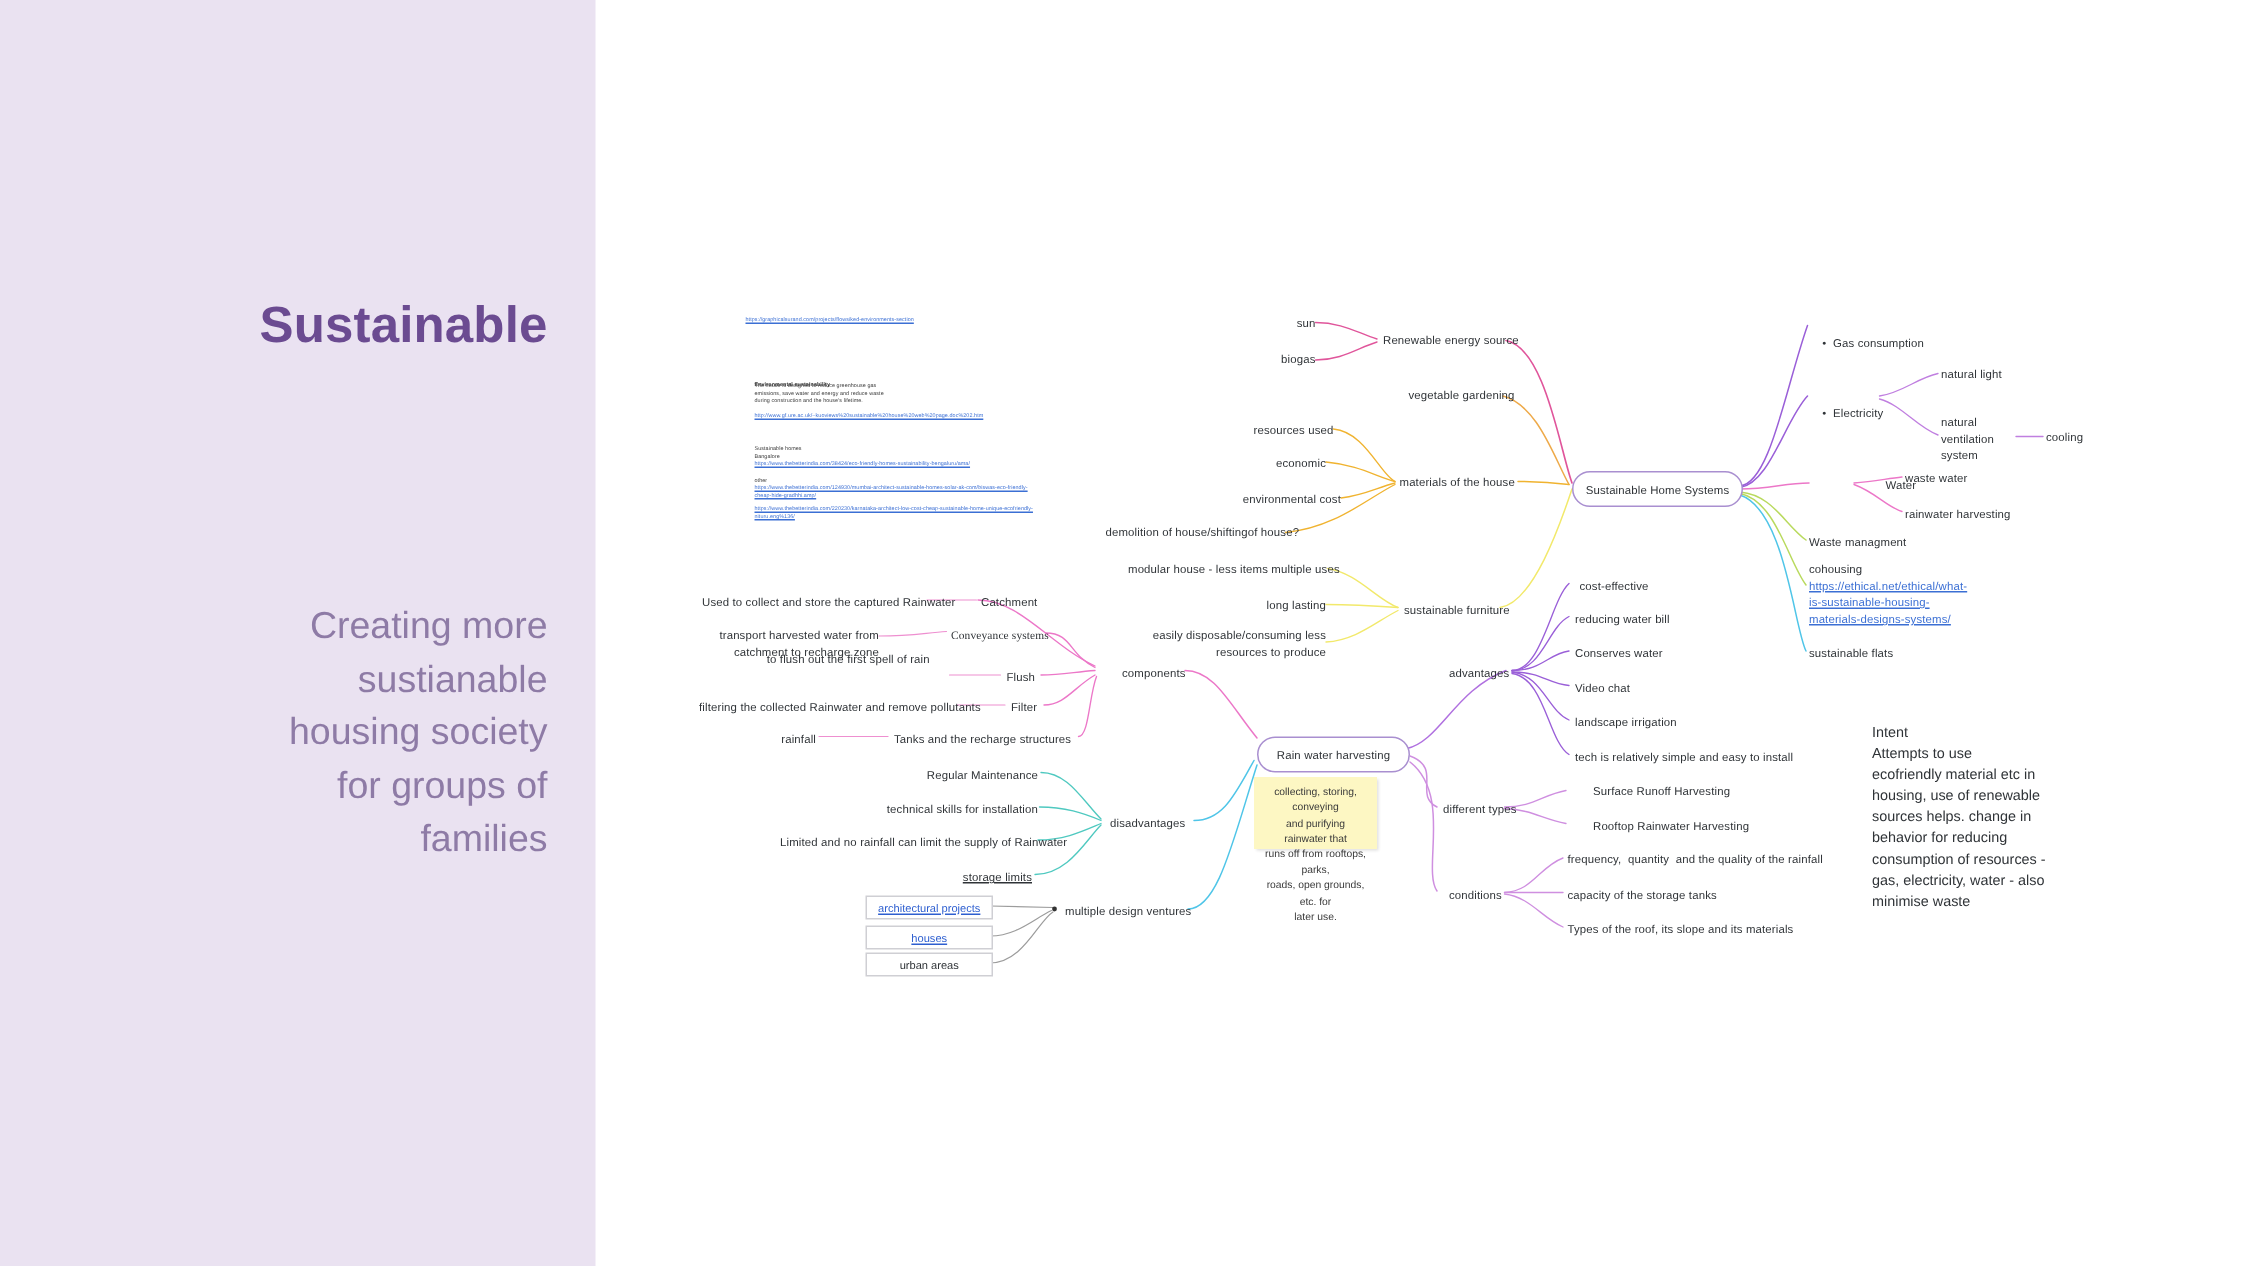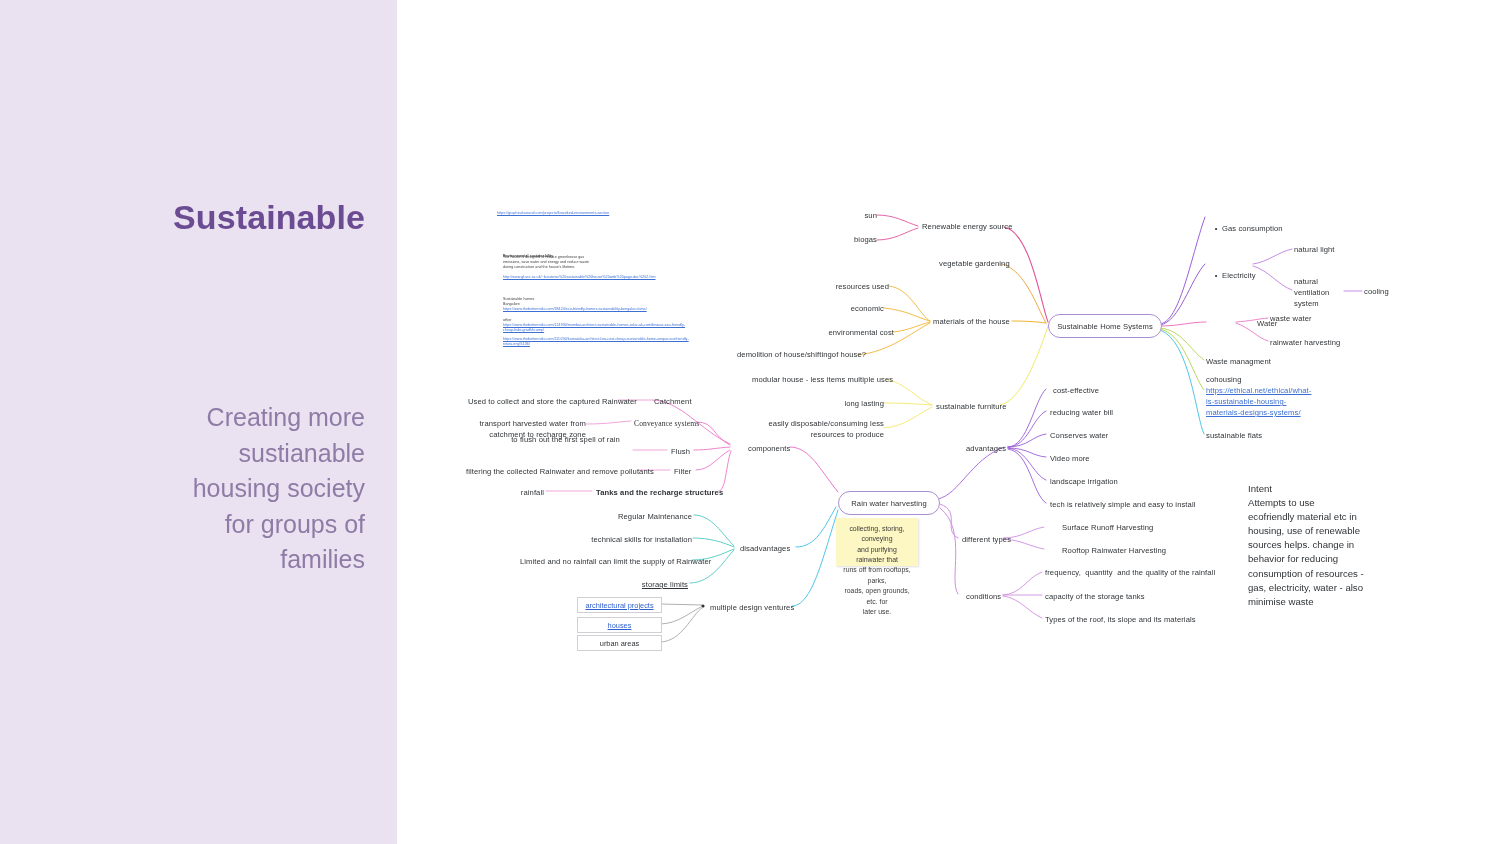--- a/index.html
+++ b/index.html
@@ -282,21 +282,21 @@
 catchment to recharge zone</div>
   <div class="node" style="left:634px;top:418px;font-family:Liberation Serif, serif;">Conveyance systems</div>
 
   <div class="node right" style="left:500px;top:434px;width:131px;text-align:center;">to flush out the first spell of rain</div>
   <div class="node" style="left:671px;top:446px;">Flush</div>
 
   <div class="node right" style="left:466px;top:466px;width:170px;">filtering the collected Rainwater and remove pollutants</div>
   <div class="node" style="left:674px;top:466px;">Filter</div>
 
   <div class="node right" style="left:490px;top:487px;width:54px;">rainfall</div>
-  <div class="node" style="left:596px;top:487px;font-weight:bold;">Tanks and the recharge structures</div>
+  <div class="node" style="left:596px;top:487px;">Tanks and the recharge structures</div>
 
   <div class="node" style="left:740px;top:543px;">disadvantages</div>
 
   <div class="node right" style="left:600px;top:511px;width:92px;">Regular Maintenance</div>
   <div class="node right" style="left:570px;top:534px;width:122px;">technical skills for installation</div>
   <div class="node right" style="left:520px;top:556px;width:170px;">Limited and no rainfall can limit the supply of Rainwater</div>
   <div class="node right" style="left:620px;top:579px;width:68px;text-decoration:underline;">storage limits</div>
 
   <div class="node" style="left:710px;top:602px;">multiple design ventures</div>
 
@@ -308,21 +308,21 @@
   </div>
   <div class="boxnode" style="left:577px;top:635px;width:83px;height:14px;">
     <span>urban areas</span>
   </div>
 
   <div class="node" style="left:966px;top:443px;">advantages</div>
 
   <div class="node" style="left:1053px;top:385px;">cost-effective</div>
   <div class="node" style="left:1050px;top:407px;">reducing water bill</div>
   <div class="node" style="left:1050px;top:430px;">Conserves water</div>
-  <div class="node" style="left:1050px;top:453px;">Video more</div>
+  <div class="node" style="left:1050px;top:453px;">Video chat</div>
   <div class="node" style="left:1050px;top:476px;">landscape irrigation</div>
   <div class="node" style="left:1050px;top:499px;">tech is relatively simple and easy to install</div>
 
   <div class="node" style="left:962px;top:534px;">different types</div>
   <div class="node" style="left:1062px;top:522px;">Surface Runoff Harvesting</div>
   <div class="node" style="left:1062px;top:545px;">Rooftop Rainwater Harvesting</div>
 
   <div class="node" style="left:966px;top:591px;">conditions</div>
   <div class="node" style="left:1045px;top:567px;">frequency,  quantity  and the quality of the rainfall</div>
   <div class="node" style="left:1045px;top:591px;">capacity of the storage tanks</div>

